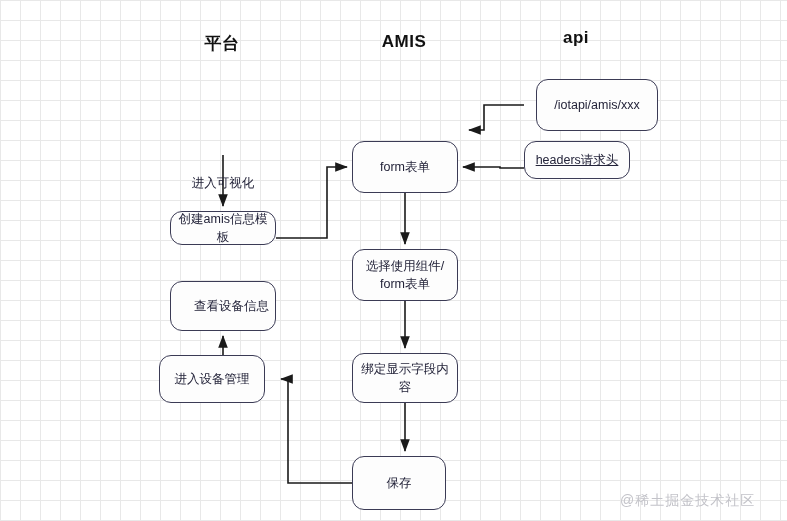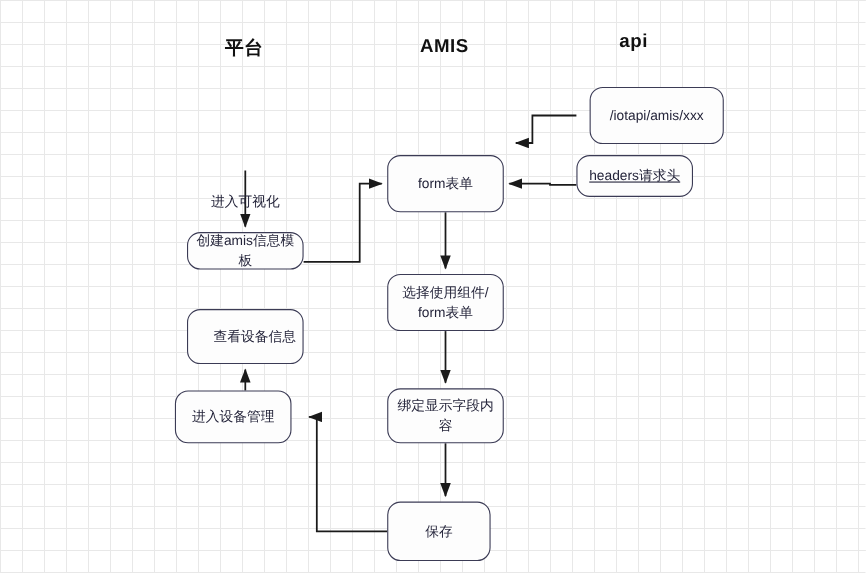--- a/index.html
+++ b/index.html
@@ -141,14 +141,15 @@
   <div class="node" style="left:536px; top:79px; width:122px; height:52px;">
     <span>/iotapi/amis/xxx</span>
   </div>
 
   <div class="node" style="left:524px; top:141px; width:106px; height:38px;text-decoration:underline;">
     <span>headers请求头</span>
   </div>
 
   <div class="edge-label" style="left:223px; top:175px;">进入可视化</div>
 
+  <div class="watermark" style="left:620px; top:492px;">@稀土掘金技术社区</div>
 
 </div>
 
 </body></html>

